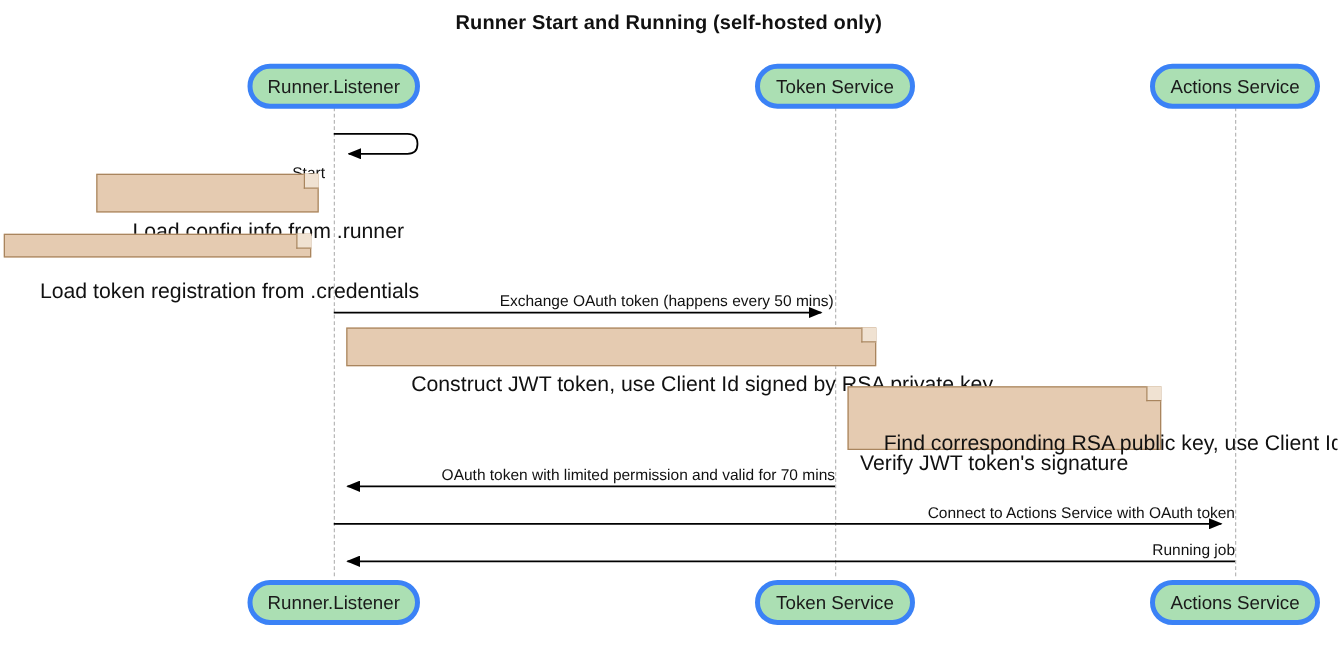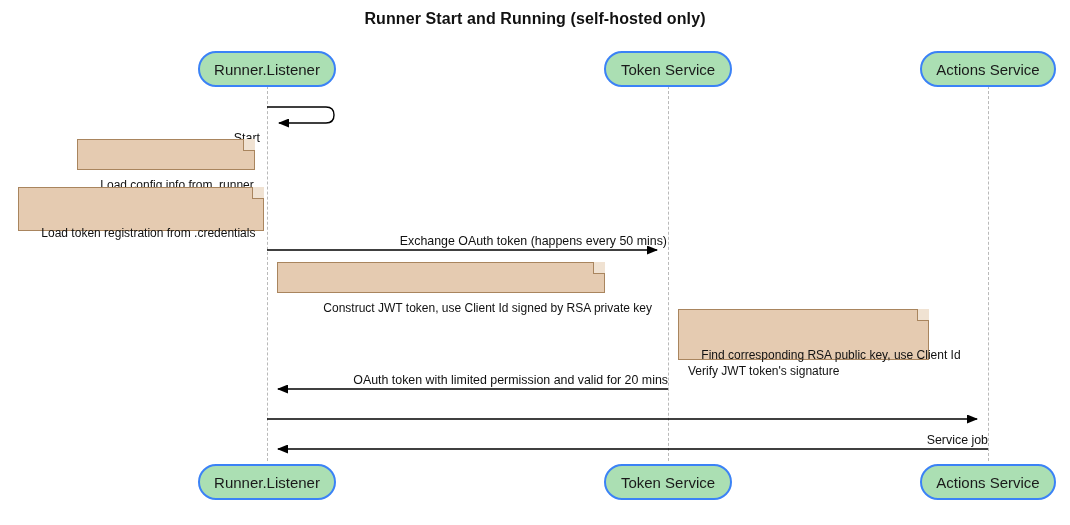--- a/index.html
+++ b/index.html
@@ -35,21 +35,21 @@
     letter-spacing: 0.1px;
     color: #111111;
   }
 
   
   .participant {
     position: absolute;
     height: 36px;
     border-radius: 18px;
     background: #abdfb3;
-    border: 2px solid #3b82f6;
+    border: 4px solid #3b82f6;
     box-sizing: border-box;
     display: flex;
     align-items: center;
     justify-content: center;
     font-size: 15px;
     color: #1a1a1a;
     white-space: nowrap;
   }
 
   
@@ -58,21 +58,21 @@
     width: 0;
     border-left: 1px dashed #b9b9b9;
   }
 
   
   .note {
     position: absolute;
     background: #e5cbb1;
     border: 1px solid #a9855e;
     box-sizing: border-box;
-    font-size: 12px;
+    font-size: 17px;
     color: #111111;
     padding: 5px 8px 5px 9px;
     line-height: 16px;
     white-space: pre;
   }
   .note .dogear {
     position: absolute;
     right: -1px;
     top: -1px;
     width: 11px;
@@ -141,36 +141,37 @@
 
     <line x1="267" y1="419" x2="977" y2="419" stroke="#000000" stroke-width="1.4" marker-end="url(#arrowRight)"></line>
 
     <line x1="988" y1="449" x2="278" y2="449" stroke="#000000" stroke-width="1.4" marker-end="url(#arrowLeft)"></line>
   </svg>
 
   <div class="msg-label right-aligned" style="left:160px; top:103px; width:100px;">Start</div>
 
   <div class="msg-label" style="left:267px; top:234px; width:400px;">Exchange OAuth token (happens every 50 mins)</div>
 
-  <div class="msg-label" style="left:267px; top:373px; width:401px;">OAuth token with limited permission and valid for 20 mins</div>
+  <div class="msg-label" style="left:267px; top:373px; width:401px;">OAuth token with limited permission and valid for 70 mins</div>
 
+  <div class="msg-label" style="left:267px; top:403px; width:721px;">Connect to Actions Service with OAuth token</div>
 
-  <div class="msg-label" style="left:267px; top:433px; width:721px;">Service job</div>
+  <div class="msg-label" style="left:267px; top:433px; width:721px;">Running job</div>
 
   <div class="note" style="left:77px; top:139px; width:178px; height:31px;">
     <span class="dogear"></span>
     <span>Load config info from .runner</span>
   </div>
 
-  <div class="note" style="left:18px; top:187px; width:246px; height:44px;">
+  <div class="note" style="left:3px; top:187px; width:246px; height:19px;">
     <span class="dogear"></span>
     <span>Load token registration from .credentials</span>
   </div>
 
-  <div class="note" style="left:277px; top:262px; width:328px; height:31px;padding-left:32px;">
+  <div class="note" style="left:277px; top:262px; width:424px; height:31px;padding-left:32px;">
     <span class="dogear"></span>
     <span>Construct JWT token, use Client Id signed by RSA private key</span>
   </div>
 
   <div class="note" style="left:678px; top:309px; width:251px; height:51px;">
     <span class="dogear"></span>
     <span>Find corresponding RSA public key, use Client Id
 Verify JWT token's signature</span>
   </div>
 

